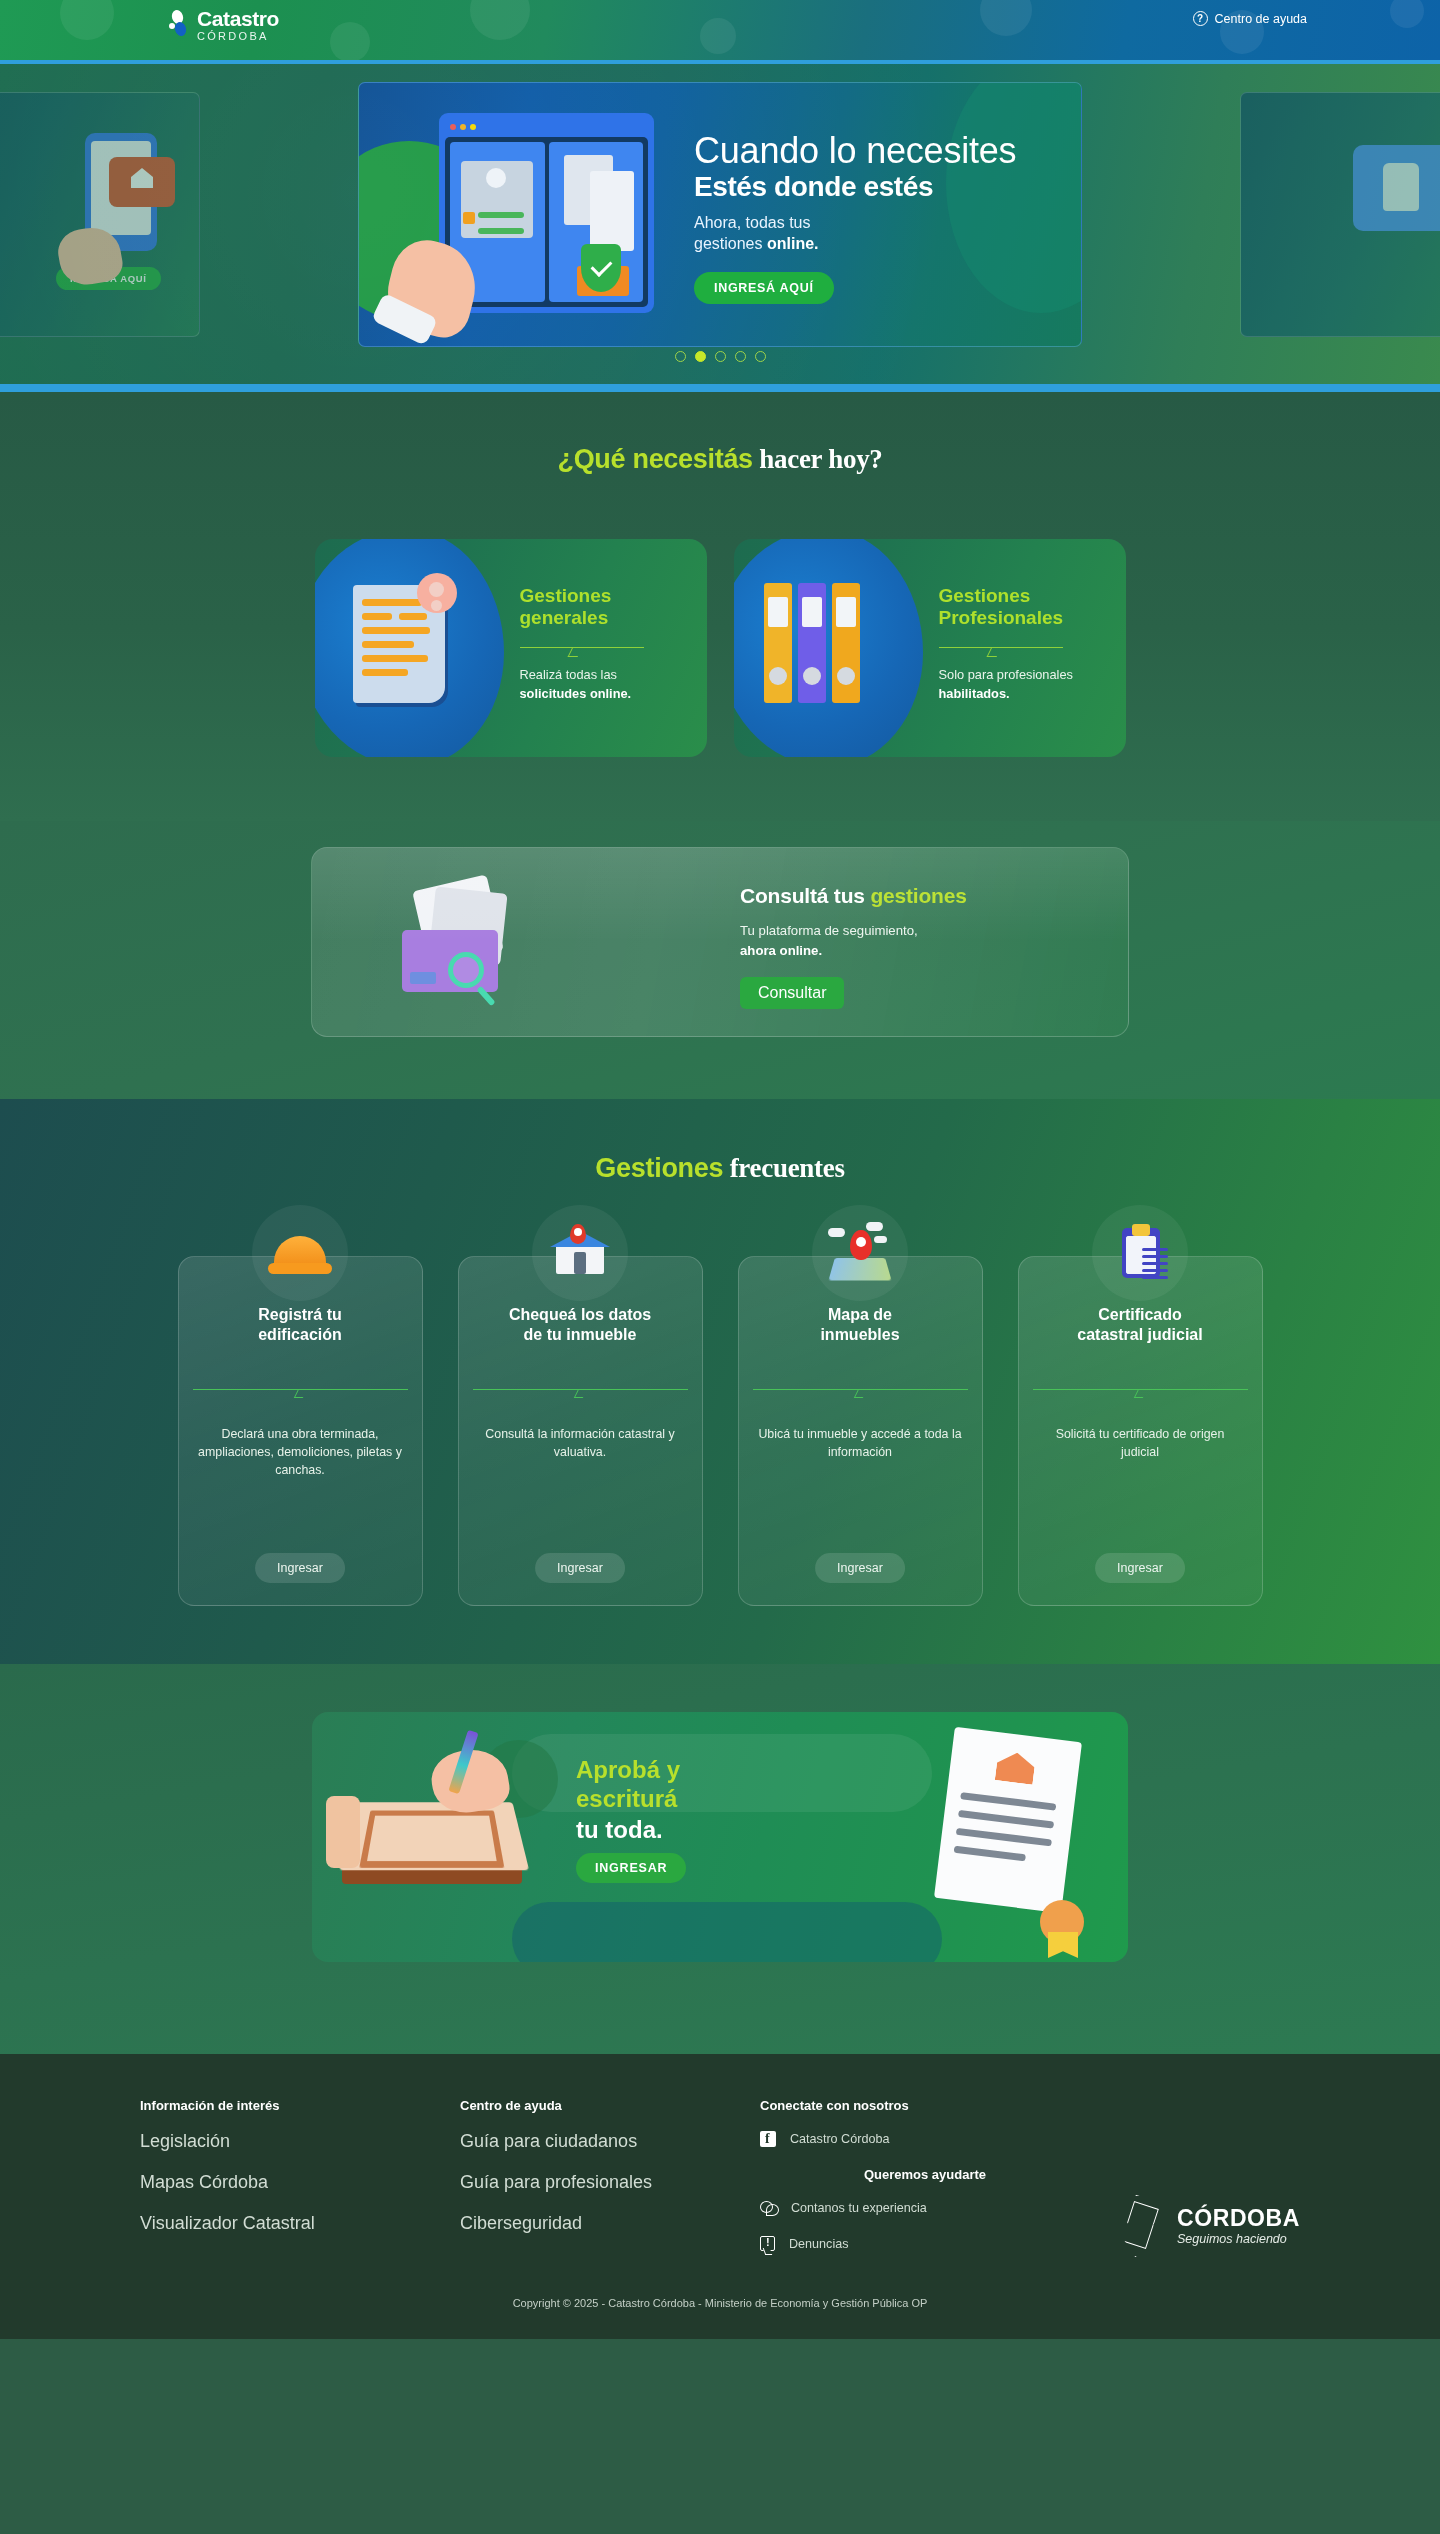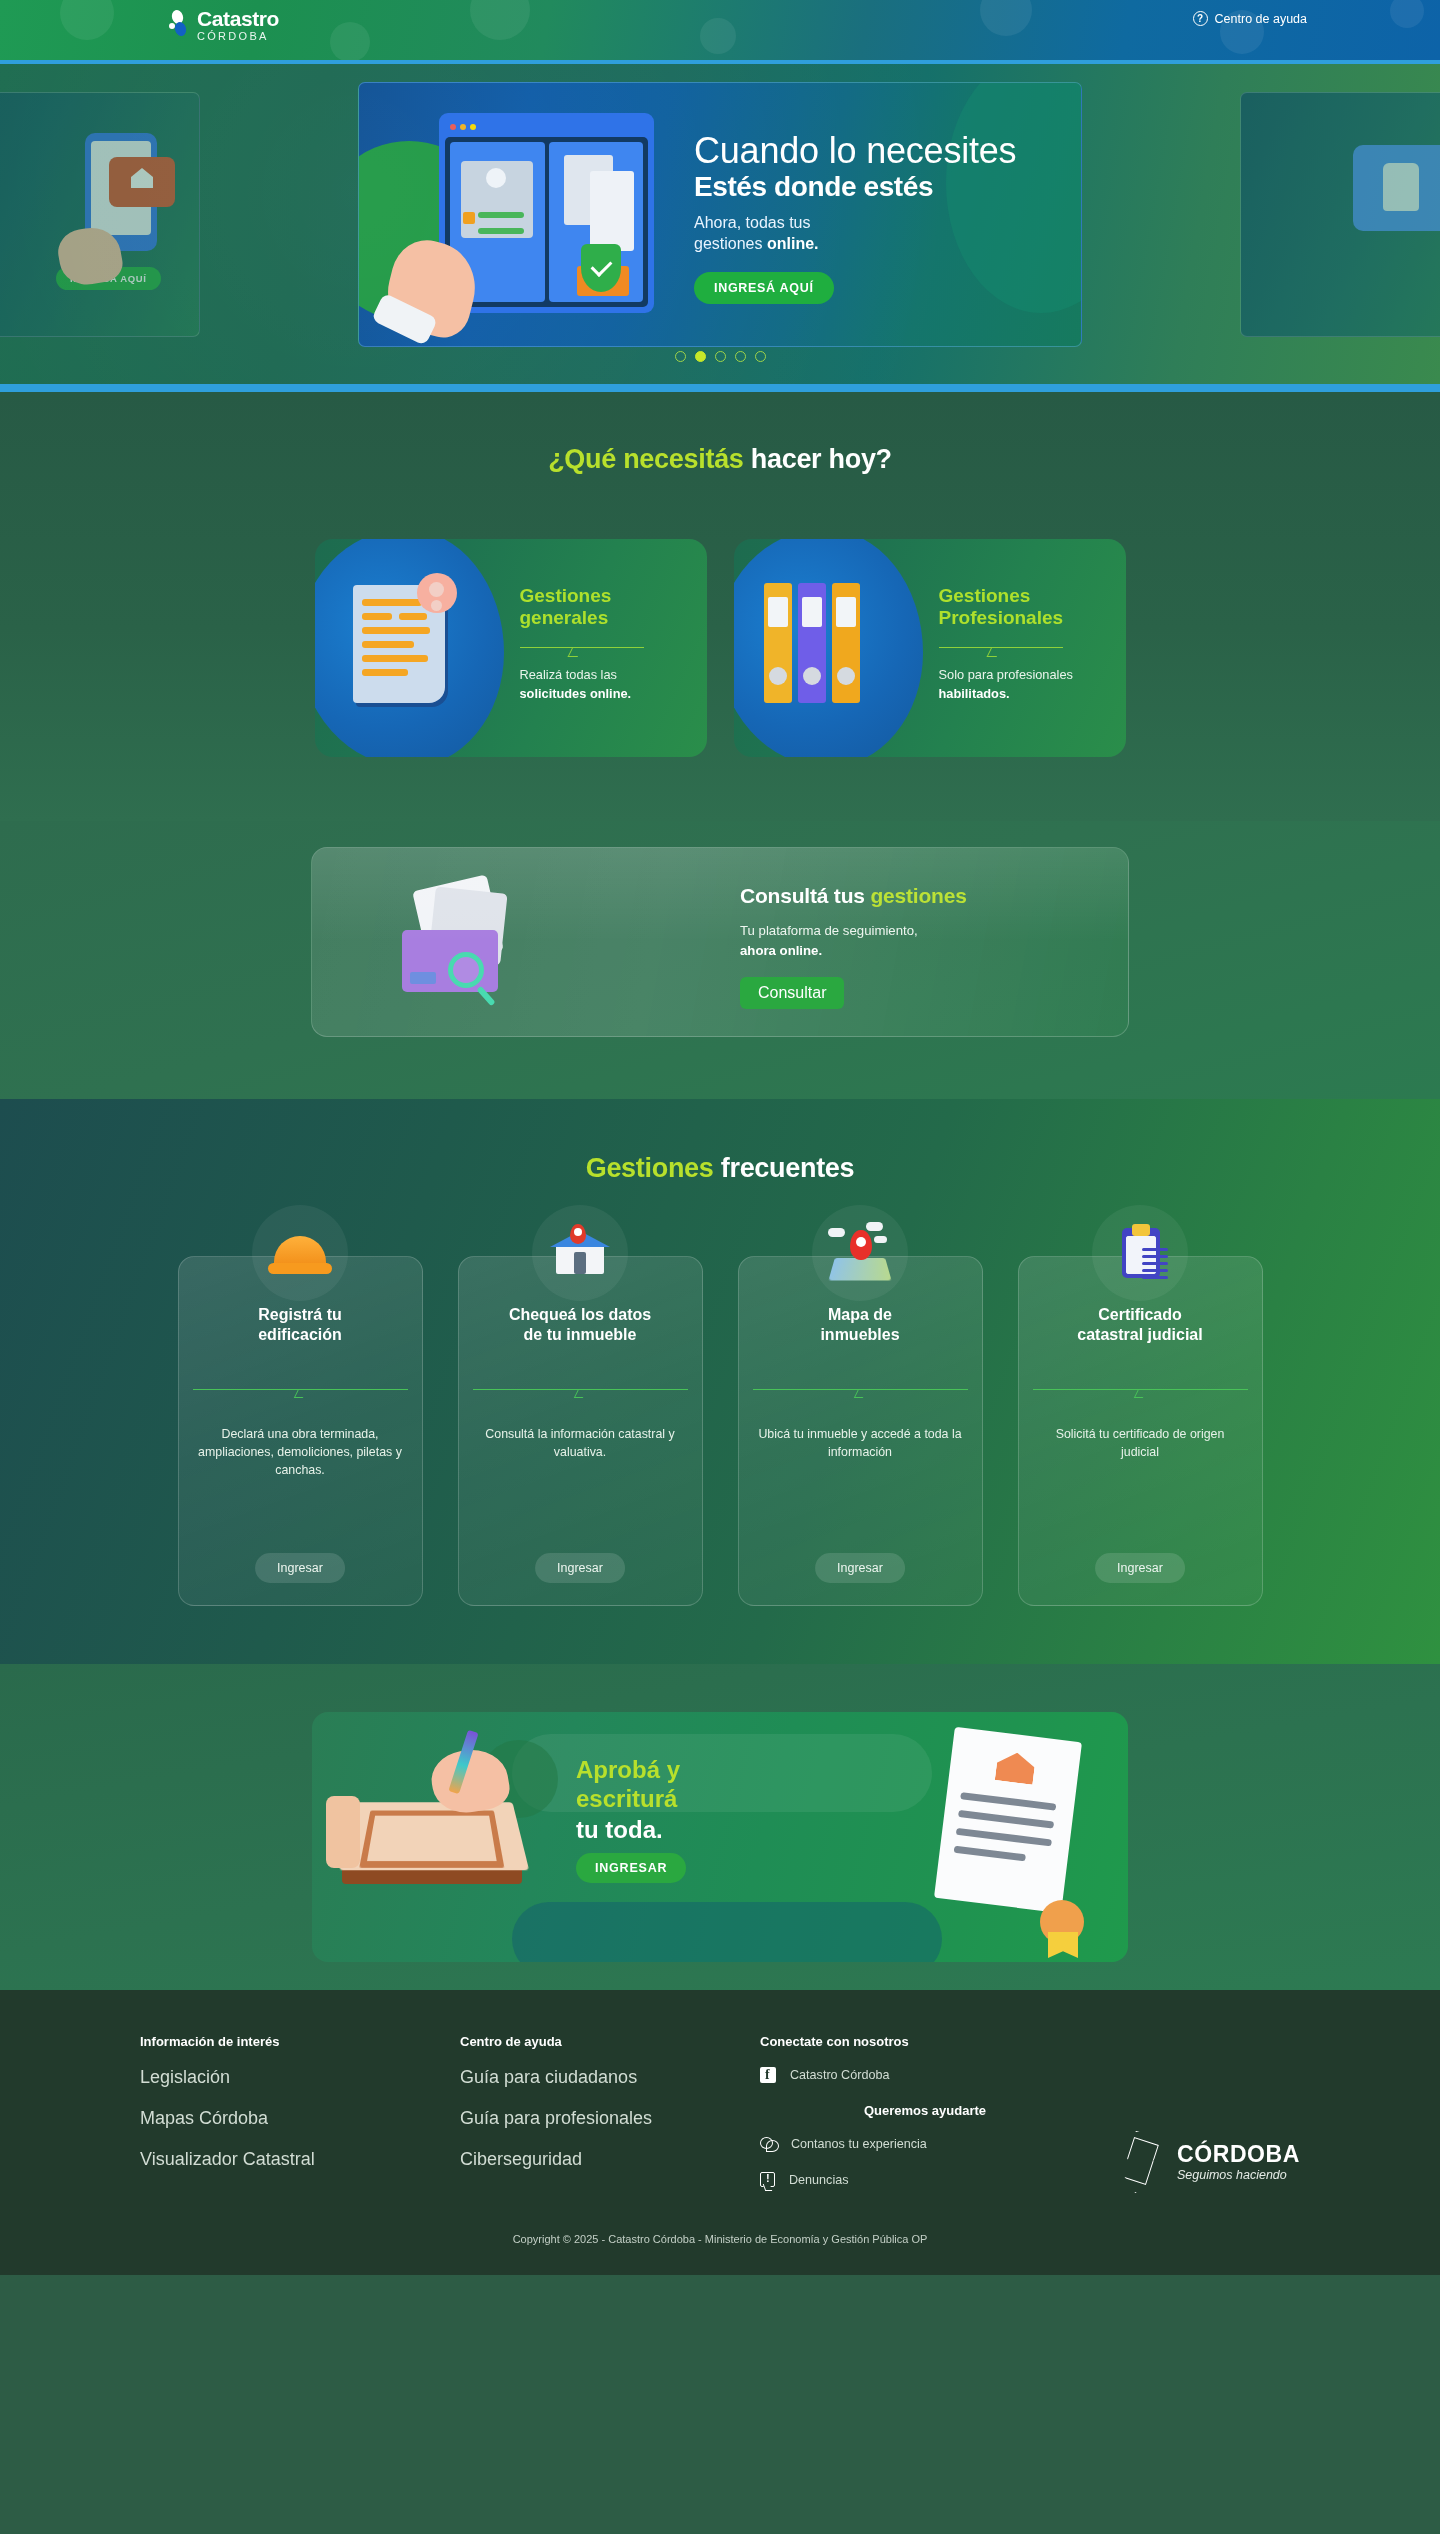--- a/index.html
+++ b/index.html
@@ -155,21 +155,21 @@
 
   
   .sec-need{
     background:linear-gradient(180deg,#275a45 0%,#2a6248 55%,#2f6e4f 100%);
     padding:52px 0 64px;
   }
   .h2{
     text-align:center;font-size:27px;font-weight:bold;letter-spacing:-0.3px;
   }
   .h2 .hl{color:#b8e02c;}
-  .h2 .wt{color:#ffffff;}
+  .h2 .wt{color:#ffffff;font-family:Liberation Serif, serif;}
   .cards2{
     display:flex;justify-content:center;gap:27px;margin-top:64px;
   }
   .card2{
     width:392px;height:218px;border-radius:18px;position:relative;overflow:hidden;
     background:linear-gradient(115deg,#1d6b4f 0%,#1f7350 30%,#23814f 62%,#2a8e4a 100%);
     cursor:pointer;
   }
   .card2 .blob{
     position:absolute;left:-16px;top:-10px;width:205px;height:238px;
@@ -281,21 +281,21 @@
   .btn-ingresar{
     position:absolute;left:50%;bottom:22px;transform:translateX(-50%);
     background:rgba(255,255,255,0.13);color:#eef6f0;border:none;
     font-size:12.5px;padding:8px 22px;border-radius:15px;cursor:pointer;
     font-family:"Liberation Sans", sans-serif;
   }
 
   
   .sec-loteo{
     background:linear-gradient(170deg,#2a6a4c 0%,#2c7250 50%,#2d7a52 100%);
-    padding:48px 0 28px;
+    padding:48px 0 92px;
   }
   .loteo{
     width:816px;margin:0 auto;height:250px;border-radius:16px;position:relative;overflow:hidden;
     background:linear-gradient(105deg,#2a7d55 0%,#23865a 30%,#1f8d55 55%,#1f9350 80%,#1f9a4c 100%);
   }
   .loteo-pill1{position:absolute;left:200px;top:22px;width:420px;height:78px;border-radius:40px;background:rgba(255,255,255,0.07);}
   .loteo-pill2{position:absolute;left:200px;bottom:-14px;width:430px;height:74px;border-radius:40px;background:rgba(16,92,112,0.45);}
   .loteo-circ{position:absolute;left:168px;top:28px;width:78px;height:78px;border-radius:50%;background:rgba(34,120,70,0.55);}
   .loteo-txt{position:absolute;left:264px;top:44px;z-index:4;}
   .lot-l1{font-size:24px;font-weight:bold;color:#b8e02c;line-height:1.2;}

